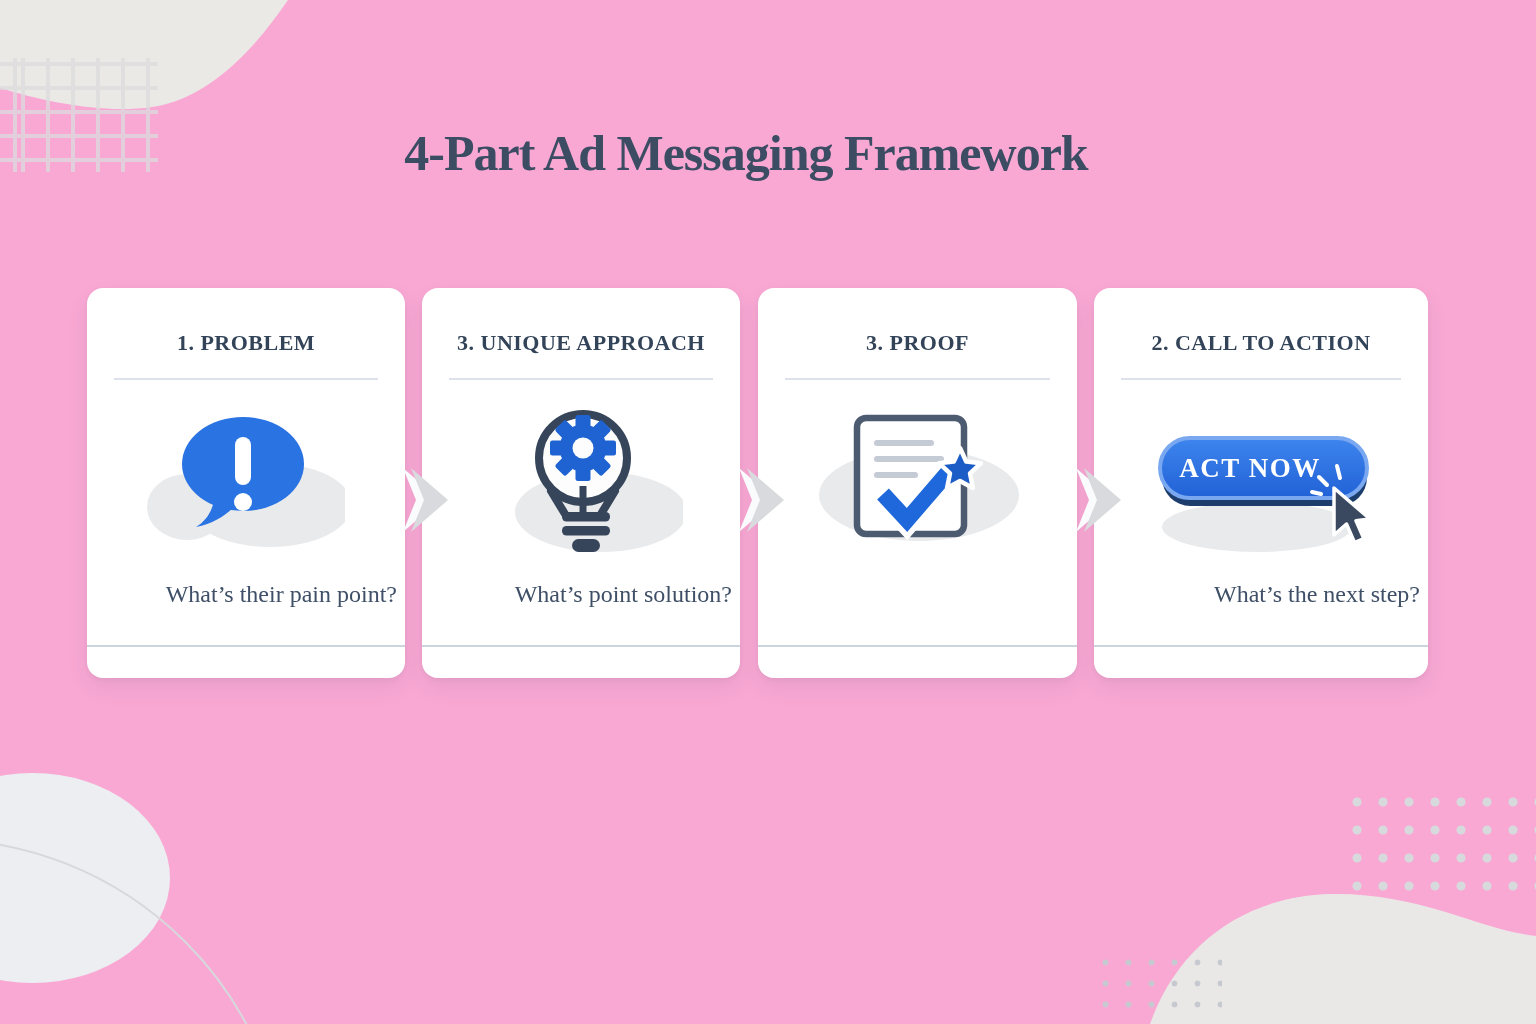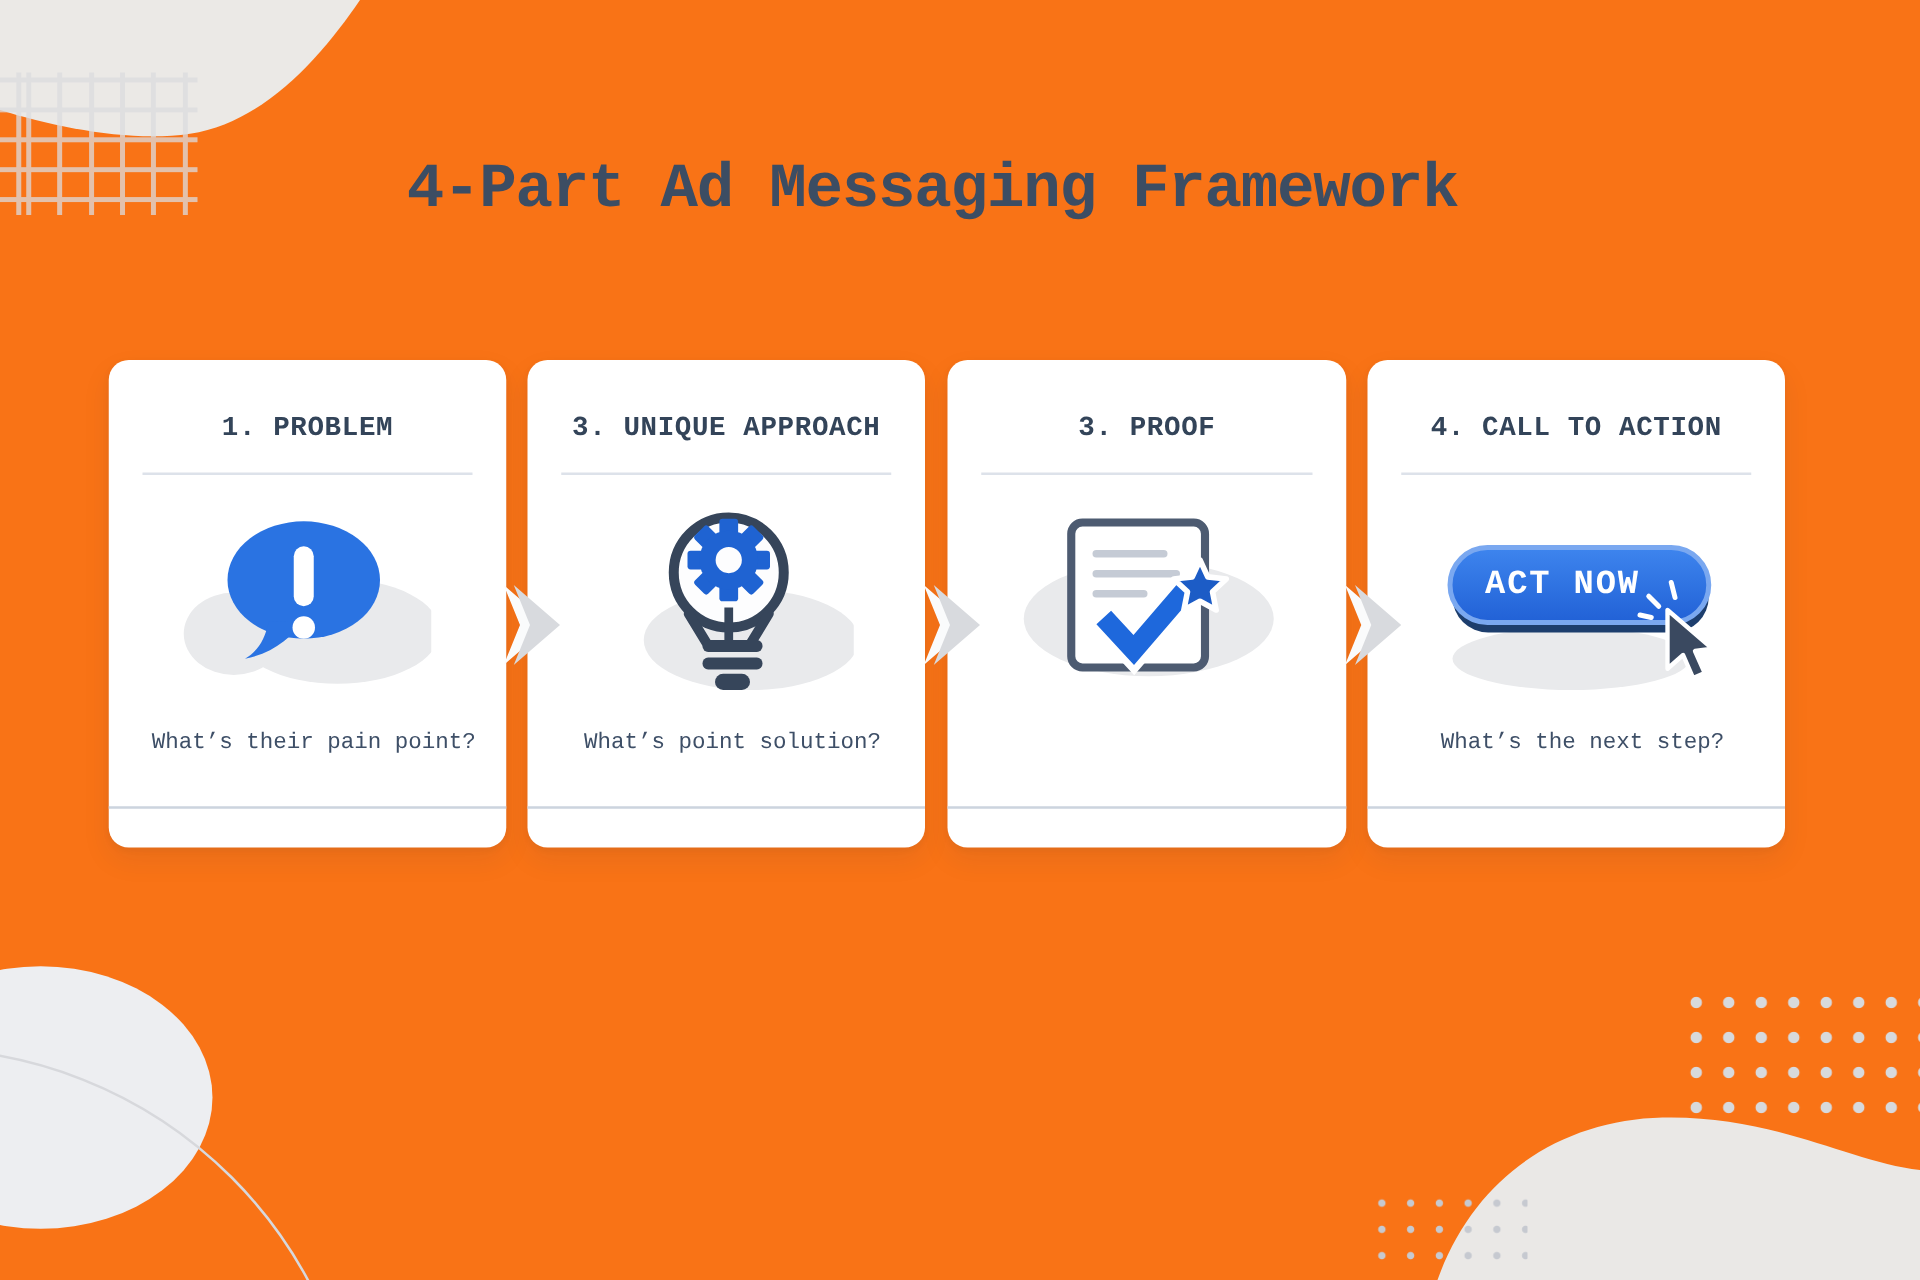--- a/index.html
+++ b/index.html
@@ -1,18 +1,18 @@
 <!DOCTYPE html>
 <html><head>
 <meta charset="utf-8">
 <style>
   html,body{margin:0;padding:0;}
   #canvas{
     position:relative;width:1536px;height:1024px;overflow:hidden;
-    background:#f97316;font-family:Liberation Mono, monospace;
+    background:#f9a8d4;font-family:Liberation Serif, serif;
   }
   .abs{position:absolute;}
   
   #blob-top-left{left:0;top:0;z-index:0;}
   #grid-top-left{
     left:0;top:58px;width:158px;height:114px;z-index:1;opacity:.75;
     background-image:
       repeating-linear-gradient(to right,#dcdcdf 0 4px,transparent 4px 25px),
       repeating-linear-gradient(to bottom,#dcdcdf 0 4px,transparent 4px 24px);
     background-position:21px 0,0 4px;
@@ -49,22 +49,22 @@
   }
   .card-heading{
     position:absolute;top:40px;left:0;right:0;text-align:center;
     font-size:22px;line-height:30px;font-weight:700;color:#334459;
     letter-spacing:.5px;
   }
   .card-divider{
     position:absolute;top:90px;left:27px;right:27px;height:2px;background:#dde2ea;
   }
   .card-question{
-    position:absolute;top:290px;left:18px;right:8px;text-align:center;
-    font-size:18px;line-height:32px;font-weight:400;color:#3e4f67;
+    position:absolute;top:290px;left:18px;right:8px;text-align:right;
+    font-size:24px;line-height:32px;font-weight:400;color:#3e4f67;
   }
   .card-footer-divider{
     position:absolute;top:357px;left:0;right:0;height:2px;background:#ccd4de;
   }
   .icon-wrap{position:absolute;}
   
   .flow-arrow{position:absolute;top:467px;z-index:4;}
   
   #act-now-label{
     position:absolute;left:66px;top:152px;width:180px;height:56px;
@@ -150,21 +150,21 @@
       <path d="M76,94 L100,120 L143,70" fill="none" stroke="#ffffff" stroke-width="27"></path>
       <path d="M76,94 L100,120 L143,70" fill="none" stroke="#1e68dc" stroke-width="16"></path>
       <g transform="translate(153,70)">
         <path d="M0,-22 L6.2,-8.5 L21,-6.8 L10,3.4 L12.9,18 L0,11 L-12.9,18 L-10,3.4 L-21,-6.8 L-6.2,-8.5 Z" fill="#1c5cc6" stroke="#ffffff" stroke-width="4.5" stroke-linejoin="round"></path>
       </g>
     </svg>
     <div class="card-footer-divider"></div>
   </div>
 
   <div class="card" style="left:1094px;width:334px;">
-    <div class="card-heading">4. CALL TO ACTION</div>
+    <div class="card-heading">2. CALL TO ACTION</div>
     <div class="card-divider"></div>
     <svg class="icon-wrap" style="left:37px;top:144px;" width="270" height="130">
       <defs>
         <linearGradient id="btnGrad" x1="0" y1="0" x2="0" y2="1">
           <stop offset="0" stop-color="#3e85ee"></stop>
           <stop offset="1" stop-color="#2161d6"></stop>
         </linearGradient>
       </defs>
       <ellipse cx="126" cy="95" rx="95" ry="25" fill="#e9eaec"></ellipse>
       <rect x="31" y="17" width="205" height="57" rx="28.5" fill="#1d3e6d"></rect>

